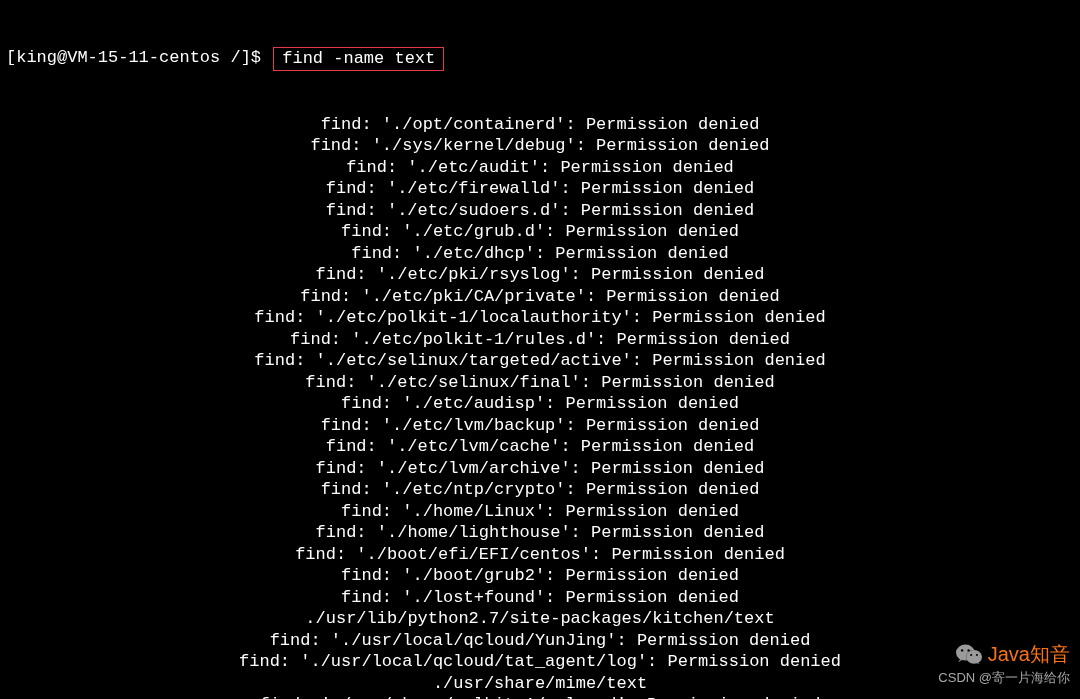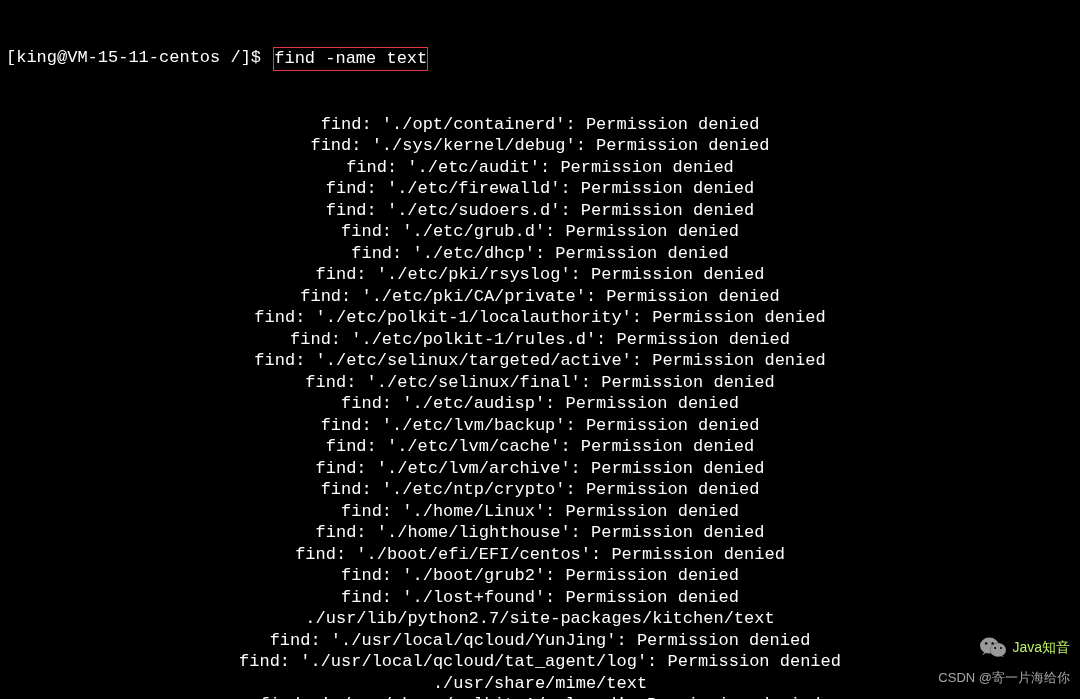--- a/index.html
+++ b/index.html
@@ -24,21 +24,21 @@
     }
     .prompt-line {
       display: flex;
       align-items: flex-start;
     }
     .prompt {
       color: #fff;
     }
     .command-box {
       border: 1px solid #e63946;
-      padding: 0 0;
+      padding: 0 8px;
       margin-left: 2px;
       display: inline-block;
     }
     .line {
       display: block;
       text-align: center;
     }
     .watermark {
       position: absolute;
       right: 10px;
@@ -47,23 +47,23 @@
       color: #a8a8a8;
       font-family: "Microsoft YaHei", Arial, sans-serif;
       font-size: 13px;
       line-height: 1.3;
     }
     .watermark-top {
       display: flex;
       align-items: center;
       justify-content: flex-end;
       gap: 6px;
-      font-size: 14px;
-      color: #bef264;
-      margin-bottom: 12px;
+      font-size: 20px;
+      color: #f97316;
+      margin-bottom: 3px;
     }
     .wechat-icon {
       width: 26px;
       height: 22px;
       position: relative;
       opacity: 0.85;
     }
     .wechat-icon svg {
       width: 100%;
       height: 100%;

